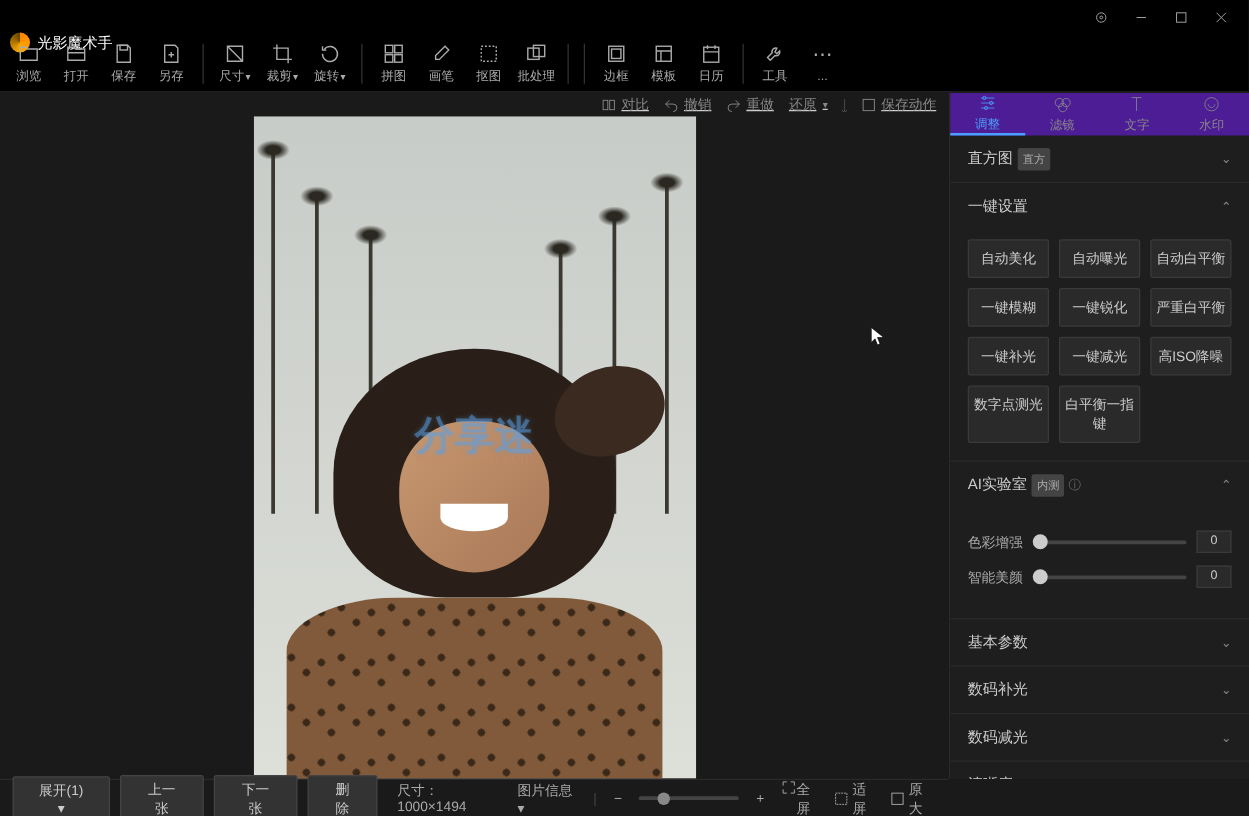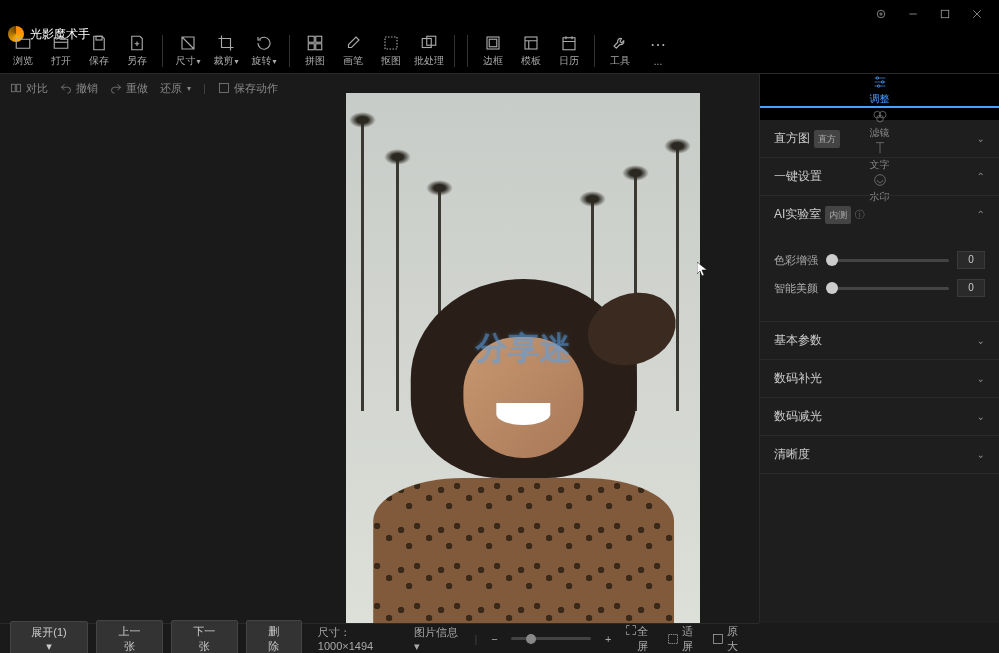--- a/index.html
+++ b/index.html
@@ -15,42 +15,42 @@
 
 .toolbar { height: 46px; background: #000; display: flex; align-items: center; padding: 0 4px; border-bottom: 1px solid #2a2a2a; }
 .tool-group { display: flex; align-items: center; }
 .tool-sep { width: 1px; height: 32px; background: #333; margin: 0 6px; }
 .tool-item { display: flex; flex-direction: column; align-items: center; justify-content: center; width: 38px; height: 42px; cursor: pointer; color: #aaa; gap: 2px; }
 .tool-item svg { width: 18px; height: 18px; stroke: currentColor; fill: none; stroke-width: 1.5; }
 .tool-label { font-size: 10px; }
 .tool-dropdown { font-size: 8px; margin-left: 1px; }
 
 .main { display: flex; height: calc(100% - 74px - 30px); }
-.canvas-area { flex: 1; background: #1a1a1a; display: flex; flex-direction: row; position: relative; }
+.canvas-area { flex: 1; background: #1a1a1a; display: flex; flex-direction: column; position: relative; text-decoration: underline; }
 .canvas-toolbar { height: 28px; display: flex; align-items: center; justify-content: flex-end; padding: 0 10px; gap: 12px; font-size: 11px; color: #888; }
 .canvas-toolbar-item { display: flex; align-items: center; gap: 4px; cursor: pointer; }
 .canvas-toolbar-item svg { width: 12px; height: 12px; }
 .canvas-viewport { flex: 1; display: flex; align-items: flex-end; justify-content: center; position: relative; }
 .photo { width: 354px; height: 530px; position: relative; overflow: hidden; }
 .sky { position: absolute; inset: 0; background: linear-gradient(180deg, #c8ccc8 0%, #d2d5d0 50%, #dce0d8 100%); }
 .palm { position: absolute; bottom: 40%; width: 3px; background: #3a3830; }
 .palm::before { content: ""; position: absolute; top: -8px; left: -12px; width: 27px; height: 16px; background: radial-gradient(ellipse at center, #2a2820 30%, transparent 70%); }
 .p1 { left: 4%; height: 55%; } .p2 { left: 14%; height: 48%; } .p3 { left: 26%; height: 42%; }
 .p4 { right: 6%; height: 50%; } .p5 { right: 18%; height: 45%; } .p6 { right: 30%; height: 40%; }
 .person { position: absolute; bottom: 0; left: 50%; transform: translateX(-50%); width: 85%; height: 65%; }
 .hair { position: absolute; top: 0; left: 50%; transform: translateX(-50%); width: 75%; height: 58%; background: #2a1f18; border-radius: 50% 50% 40% 40%; }
 .hair::before { content: ""; position: absolute; right: -18%; top: 8%; width: 40%; height: 35%; background: #3a2a1f; border-radius: 50%; transform: rotate(-20deg); }
 .face { position: absolute; top: 17%; left: 50%; transform: translateX(-50%); width: 40%; height: 35%; background: linear-gradient(135deg, #c89870, #a87858); border-radius: 45% 45% 50% 50%; }
 .face::after { content: ""; position: absolute; top: 55%; left: 50%; transform: translateX(-50%); width: 45%; height: 18%; background: #fff; border-radius: 0 0 50% 50%; }
 .shirt { position: absolute; bottom: 0; left: 50%; transform: translateX(-50%); width: 100%; height: 42%; background: #805a3a; border-radius: 30% 30% 0 0; background-image: radial-gradient(circle at 10% 20%, #3a2818 3px, transparent 3px), radial-gradient(circle at 40% 50%, #3a2818 3px, transparent 3px), radial-gradient(circle at 70% 30%, #3a2818 3px, transparent 3px), radial-gradient(circle at 90% 70%, #3a2818 3px, transparent 3px); background-size: 40px 40px; }
 .watermark { position: absolute; top: 50%; left: 50%; transform: translate(-50%, -70%); color: rgba(90,160,230,0.5); font-size: 32px; font-weight: bold; text-shadow: 0 0 4px rgba(90,160,230,0.3); }
 .watermark-sub { position: absolute; top: 50%; left: 50%; transform: translate(-50%, 0%); color: rgba(200,140,100,0.4); font-size: 13px; }
 
 .right-panel { width: 240px; background: #1e1e1e; border-left: 1px solid #2a2a2a; display: flex; flex-direction: column; overflow-y: auto; }
-.right-tabs { display: flex; height: 46px; background: #000000; flex-direction: column; }
+.right-tabs { display: flex; height: 46px; background: #4c1d95; }
 .right-tab { flex: 1; display: flex; flex-direction: column; align-items: center; justify-content: center; gap: 2px; color: #888; cursor: pointer; font-size: 10px; }
 .right-tab.active { color: #4a9eff; border-bottom: 2px solid #4a9eff; }
 .right-tab svg { width: 16px; height: 16px; }
 
 .panel-section { border-bottom: 1px solid #2a2a2a; }
 .section-header { display: flex; align-items: center; justify-content: space-between; padding: 10px 14px; cursor: pointer; font-size: 12px; color: #ccc; }
 .section-header .badge { background: #444; color: #aaa; font-size: 9px; padding: 4px 4px; border-radius: 2px; margin-left: 4px; }
 .chevron { font-size: 10px; color: #888; }
 .section-body { padding: 8px 14px 14px; }
 .btn-grid { display: grid; grid-template-columns: repeat(3, 1fr); gap: 8px; }
@@ -317,20 +317,35 @@
       <div class="section-header">
         <span><span>直方图</span><span class="badge">直方</span></span>
         <span class="chevron">⌄</span>
       </div>
     </div>
 
     <div class="panel-section">
       <div class="section-header">
         <span>一键设置</span>
         <span class="chevron">⌃</span>
+      </div>
+      <div class="section-body">
+        <div class="btn-grid" id="oneclick-grid">
+            <div class="preset-btn">自动美化</div>
+            <div class="preset-btn">自动曝光</div>
+            <div class="preset-btn">自动白平衡</div>
+            <div class="preset-btn">一键模糊</div>
+            <div class="preset-btn">一键锐化</div>
+            <div class="preset-btn">严重白平衡</div>
+            <div class="preset-btn">一键补光</div>
+            <div class="preset-btn">一键减光</div>
+            <div class="preset-btn">高ISO降噪</div>
+            <div class="preset-btn">数字点测光</div>
+            <div class="preset-btn">白平衡一指键</div>
+          </div>
       </div>
     </div>
 
     <div class="panel-section">
       <div class="section-header">
         <span><span>AI实验室</span><span class="badge">内测</span> <span style="color:#666;font-size:10px">ⓘ</span></span>
         <span class="chevron">⌃</span>
       </div>
       <div class="section-body" id="ailab-sliders">
           <div class="slider-row">

